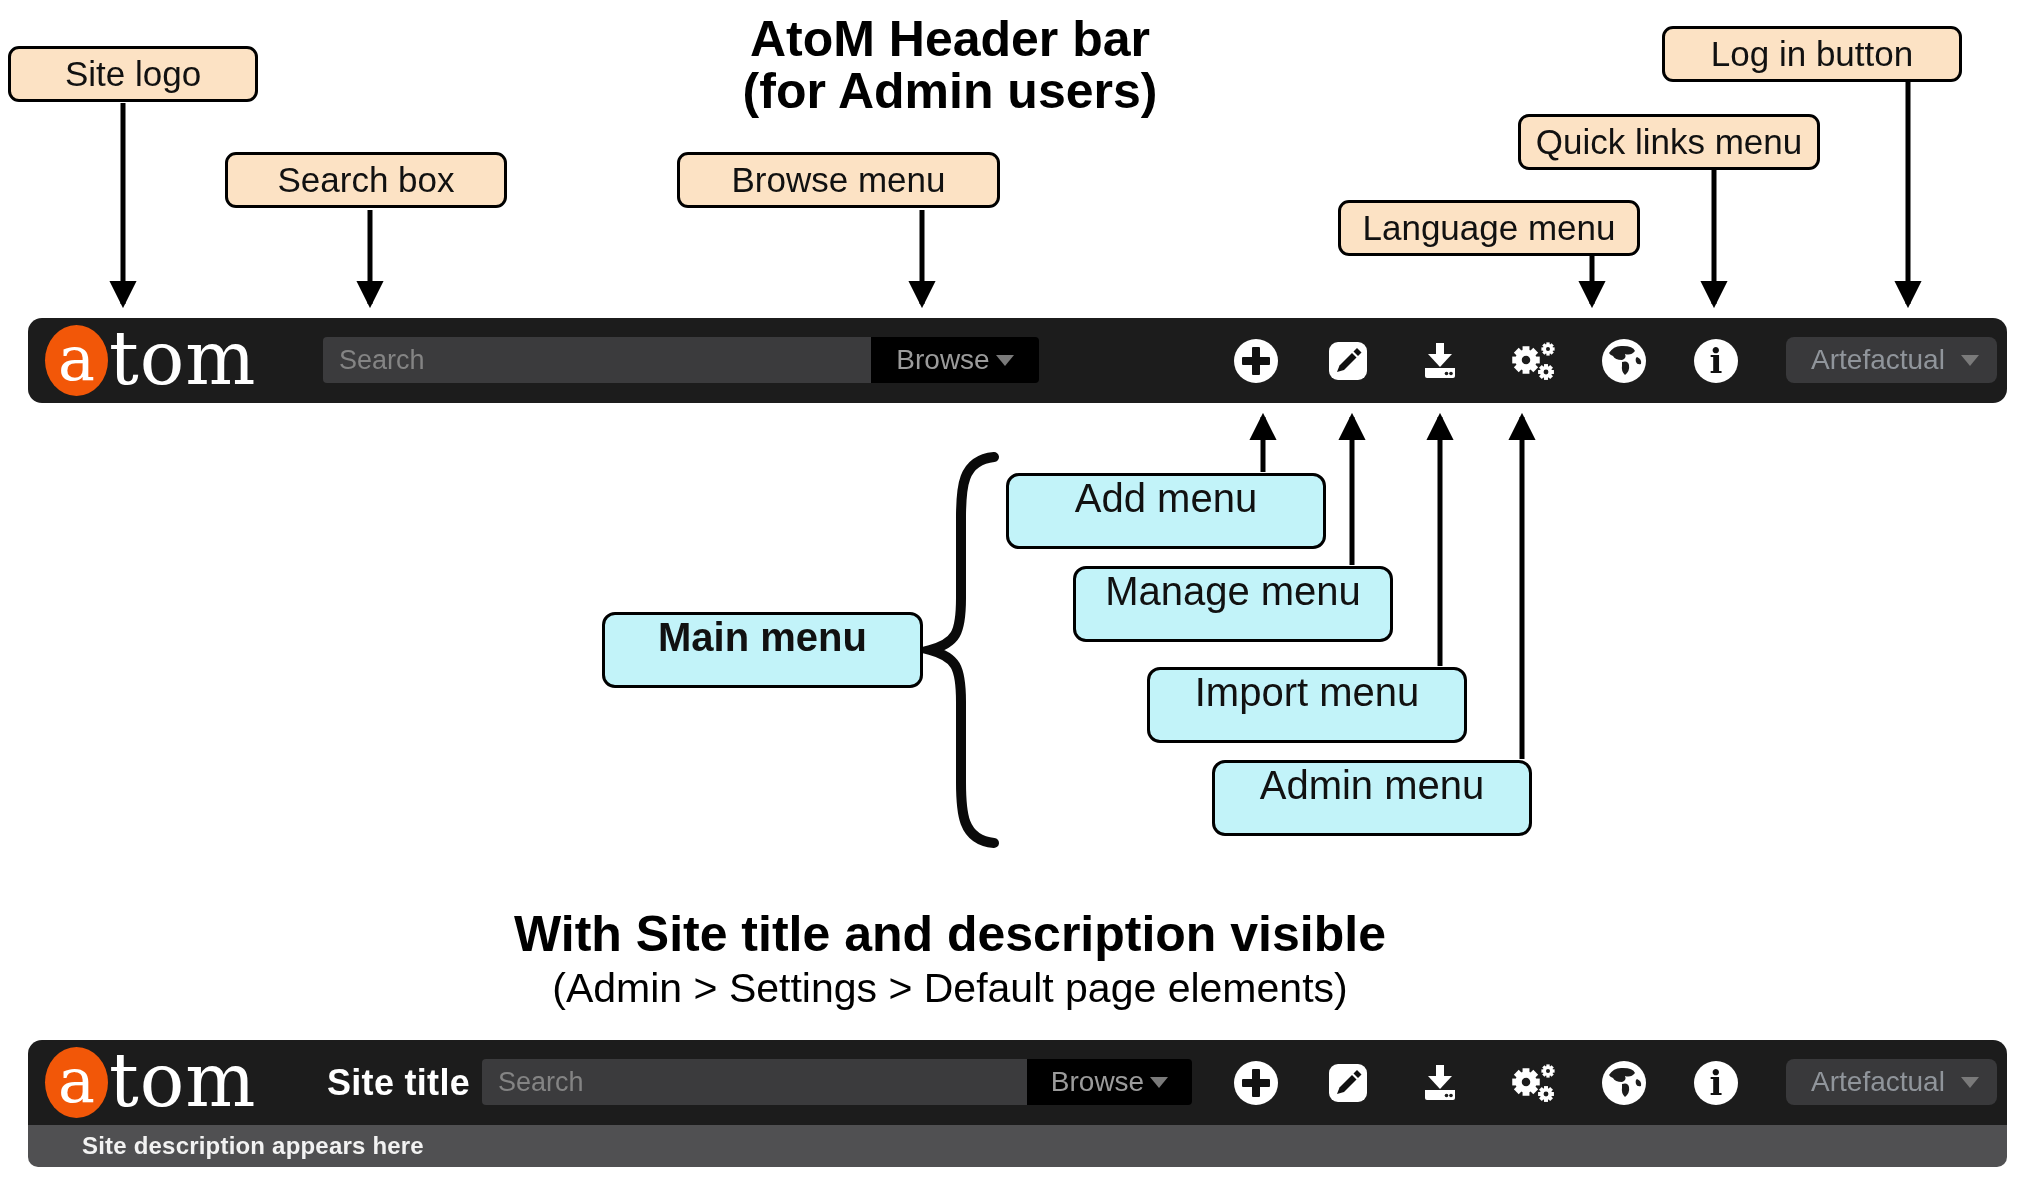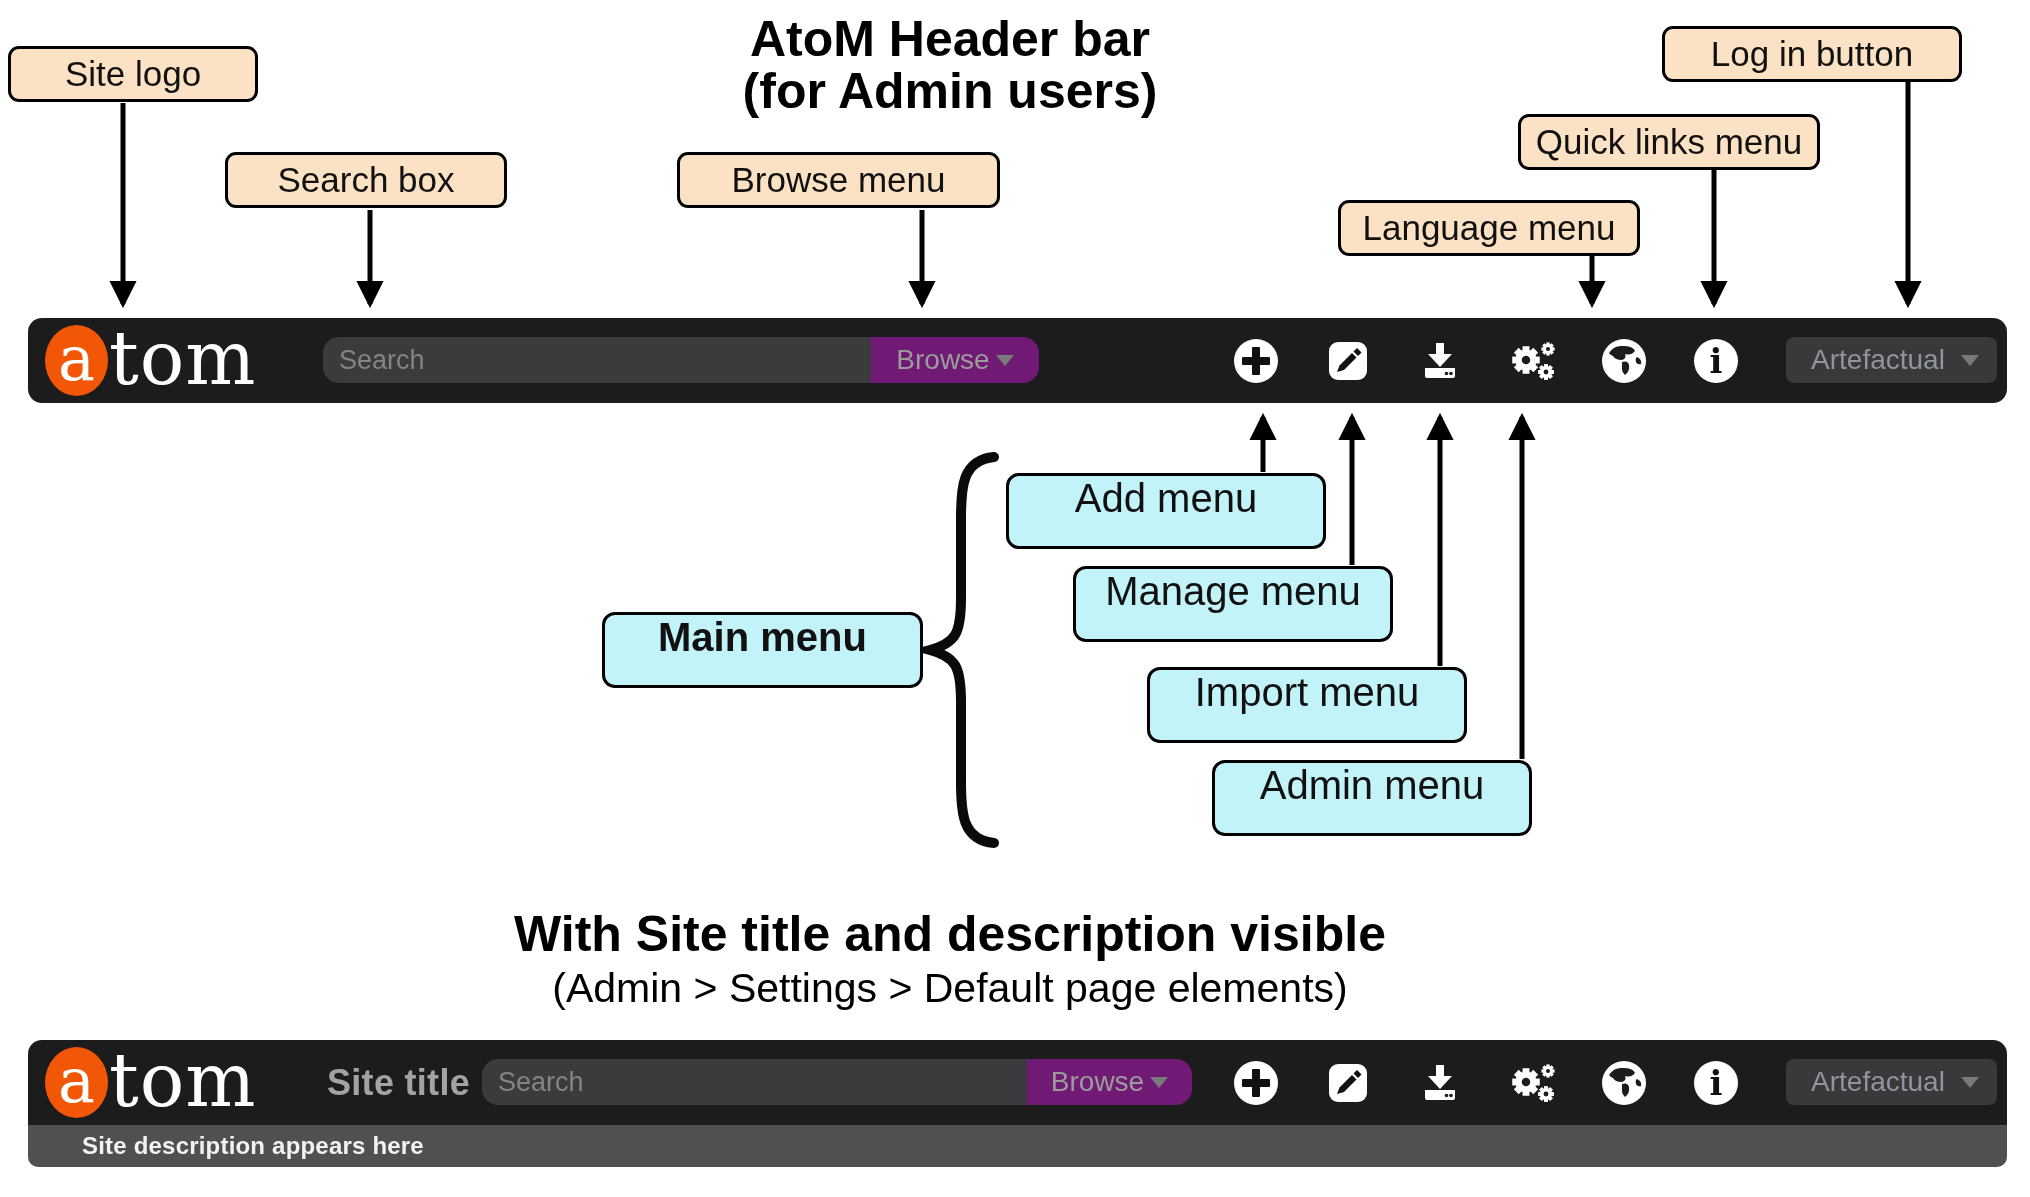--- a/index.html
+++ b/index.html
@@ -25,26 +25,26 @@
   .descbar{position:absolute;left:28px;width:1979px;height:42px;background:#505052;
           border-radius:0 0 10px 10px;display:flex;align-items:center;z-index:2;}
   .descbar .desc-text{margin-left:54px;color:#f2f2f2;font-size:24px;font-weight:bold;letter-spacing:.2px;}
   .logo{position:absolute;left:17px;top:6px;height:73px;display:flex;align-items:center;cursor:pointer;}
   .logo-a{width:63px;height:71px;background:#f25708;border-radius:50%;display:flex;
           align-items:center;justify-content:center;color:#fff;
           font-family:"DejaVu Serif",serif;font-size:62px;line-height:1;padding-bottom:4px;box-sizing:border-box;}
   .logo-rest{color:#fff;font-family:"DejaVu Serif",serif;font-size:74px;line-height:1;
           margin-left:1px;letter-spacing:1px;padding-bottom:6px;}
   .site-title{position:absolute;left:299px;top:0;height:85px;display:flex;align-items:center;
-          color:#a3a3a3;font-size:36px;font-weight:bold;letter-spacing:.3px;}
-  .searchpill{position:absolute;top:19px;height:46px;display:flex;border-radius:16px;overflow:hidden;}
+          color:#ffffff;font-size:36px;font-weight:bold;letter-spacing:.3px;}
+  .searchpill{position:absolute;top:19px;height:46px;display:flex;border-radius:4px;overflow:hidden;}
   .searchpill input{flex:1;background:#3b3b3d;border:none;outline:none;color:#cfcfcf;
           font-size:27px;font-family:"Liberation Sans",sans-serif;padding:0 0 0 16px;}
   .searchpill input::placeholder{color:#848484;}
-  .browse-seg{background:#701a75;display:flex;align-items:center;justify-content:center;
+  .browse-seg{background:#000000;display:flex;align-items:center;justify-content:center;
           gap:6px;cursor:pointer;}
   .browse-seg .browse-label{color:#9b9b9b;font-size:28px;}
   .tri-down{width:0;height:0;border-left:9px solid transparent;border-right:9px solid transparent;
           border-top:11px solid #7a7a7a;}
   .iconrow{position:absolute;left:1204px;top:19px;display:flex;gap:44px;}
   .iconbtn{width:48px;height:48px;display:flex;align-items:center;justify-content:center;cursor:pointer;}
   .userbtn{position:absolute;left:1758px;top:19px;width:204px;height:46px;background:#39393b;
           border-radius:8px;display:flex;align-items:center;justify-content:center;gap:16px;cursor:pointer;padding-left:7px;}
   .userbtn .user-label{color:#90959b;font-size:28px;}
 </style>

